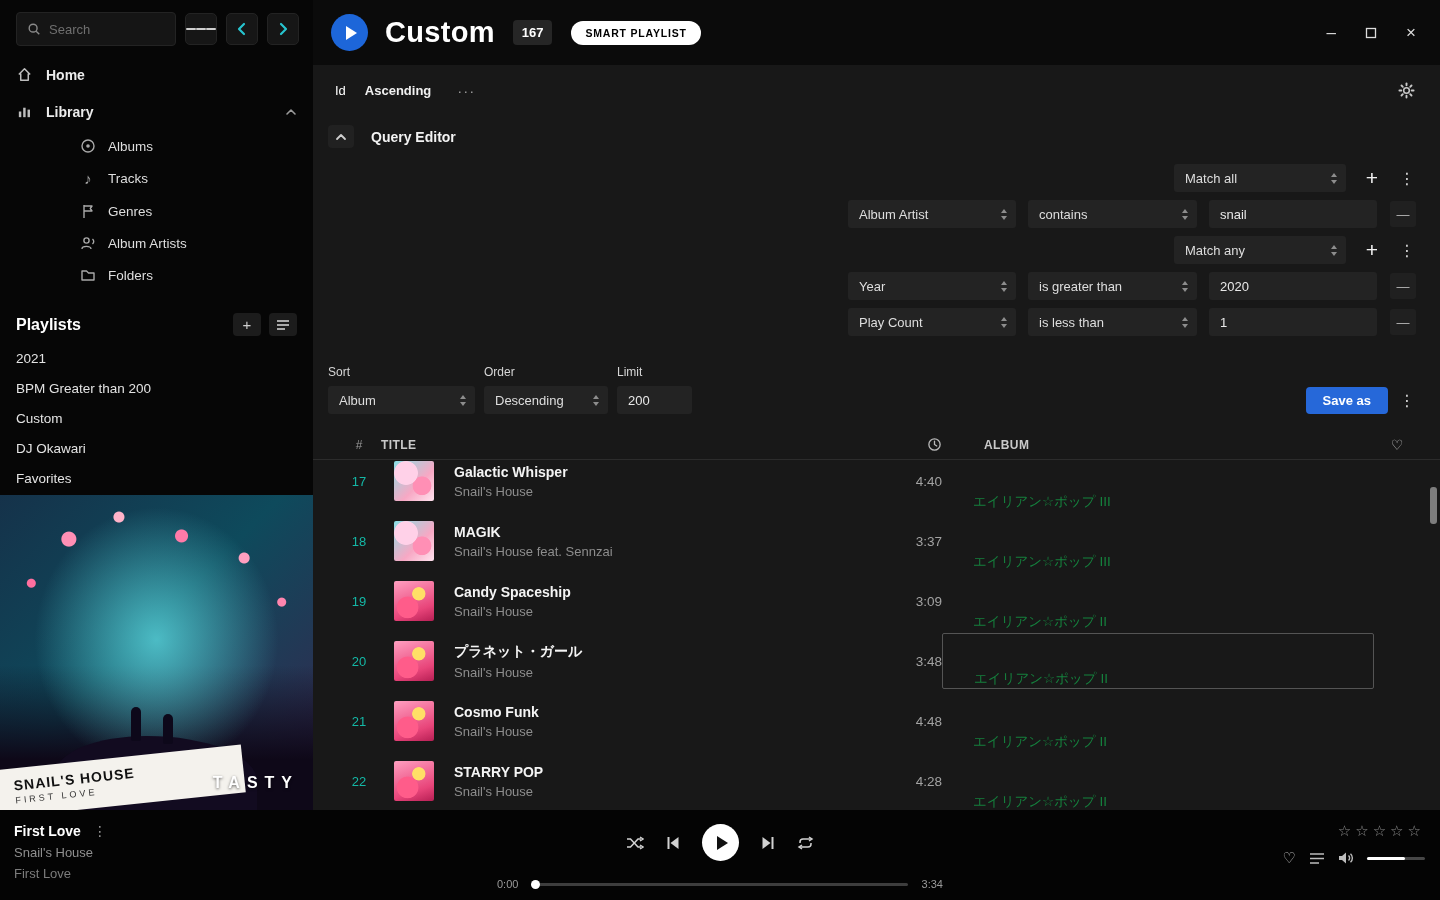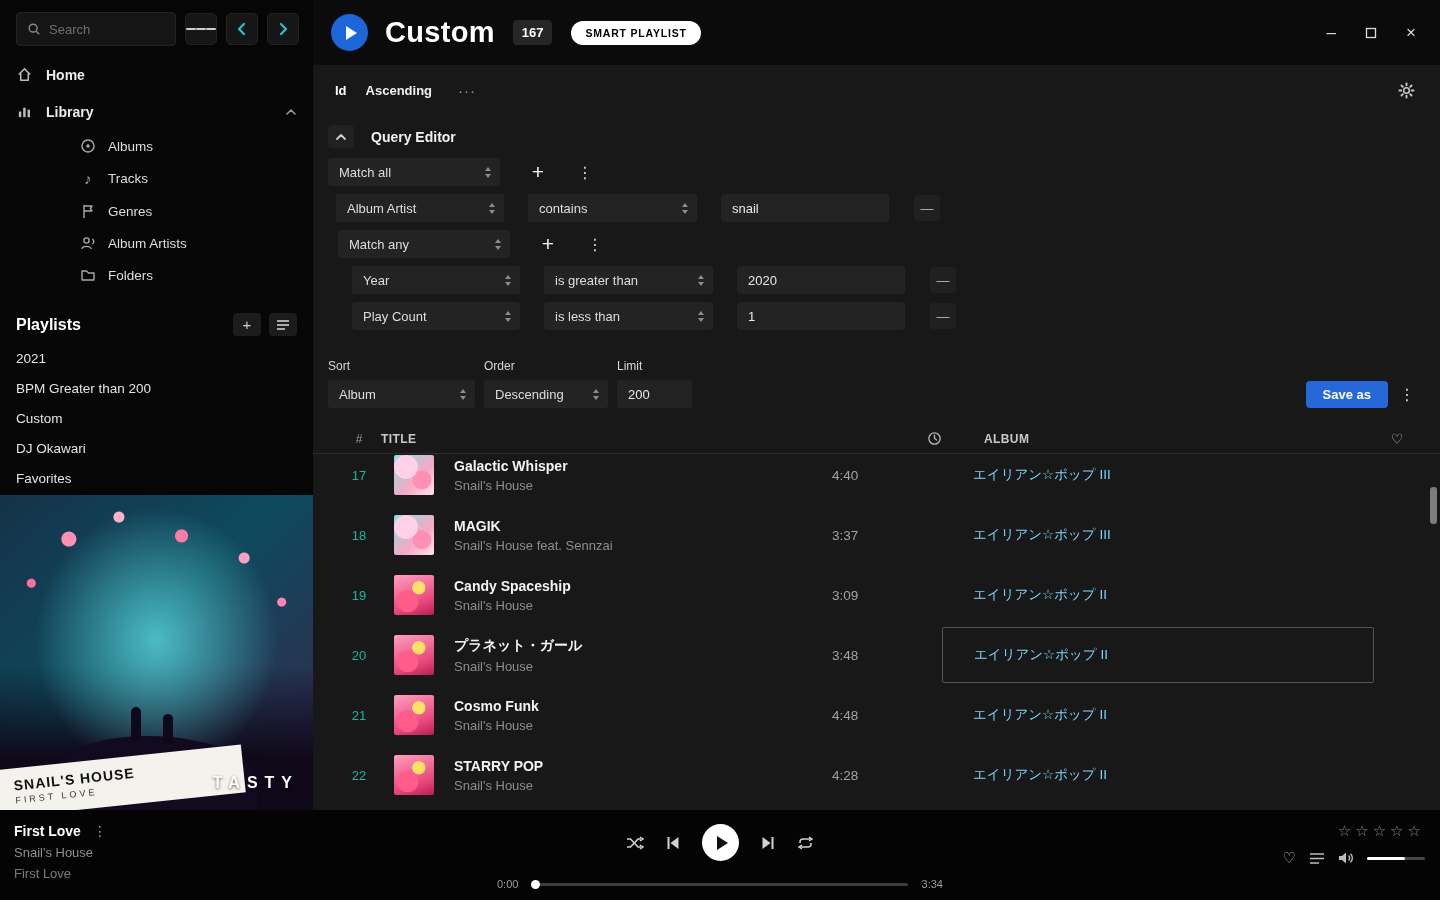--- a/index.html
+++ b/index.html
@@ -52,30 +52,30 @@
   .main-top { height:65px; background:#0b0b0b; display:flex; align-items:center; padding:0 18px; flex:none; }
   .play-circle { width:37px; height:37px; border-radius:50%; background:#1d66d9; display:flex; align-items:center; justify-content:center; cursor:pointer; flex:none; }
   .play-circle .tri { width:0; height:0; border-left:11px solid #fff; border-top:7px solid transparent; border-bottom:7px solid transparent; margin-left:3px; }
   .page-title { font-size:29px; font-weight:800; color:#fff; margin-left:17px; letter-spacing:0.3px; }
   .count-badge { margin-left:18px; background:#262626; color:#ffffff; font-size:13px; font-weight:700; padding:5px 9px; border-radius:4px; }
   .smart-badge { margin-left:19px; background:#fff; color:#000; font-size:10.5px; font-weight:800; letter-spacing:0.8px; padding:6px 14px; border-radius:12px; }
   .win-controls { margin-left:auto; display:flex; align-items:center; gap:29px; padding-right:6px; color:#dcdcdc; }
   .win-btn { cursor:pointer; font-size:17px; line-height:1; display:flex; align-items:center; }
 
   .sortbar { height:50px; display:flex; align-items:center; padding:0 25px 0 22px; flex:none; }
-  .sortbar .fld { font-size:13px; font-weight:700; color:#fff; cursor:pointer; }
+  .sortbar .fld { font-size:13px; font-weight:400; color:#fff; cursor:pointer; }
   .sortbar .dir { font-size:13px; font-weight:700; color:#f0f0f0; margin-left:19px; cursor:pointer; }
   .sortbar .dots { margin-left:26px; color:#9a9a9a; font-size:15px; letter-spacing:1px; cursor:pointer; }
   .sortbar .gear { margin-left:auto; cursor:pointer; color:#c9c9c9; }
 
   .query { padding:10px 24px 0 15px; flex:none; }
-  .qe-head { display:flex; align-items:center; gap:17px; margin-bottom:10px; }
+  .qe-head { display:flex; align-items:center; gap:17px; margin-bottom:16px; }
   .collapse-btn { width:26px; height:23px; background:#212121; border-radius:4px; display:flex; align-items:center; justify-content:center; cursor:pointer; }
   .qe-title { font-size:14px; font-weight:700; color:#f2f2f2; }
-  .qrow { display:flex; align-items:center; gap:24px; margin-bottom:8px; }
+  .qrow { display:flex; align-items:center; gap:12px; margin-bottom:8px;justify-content:flex-end; }
   .ind1 { padding-left:8px; }
   .ind2 { padding-left:10px; }
   .ind3 { padding-left:24px; }
   .sel { height:28px; background:#232323; border-radius:3px; display:inline-flex; align-items:center; justify-content:space-between; padding:0 9px 0 11px; font-size:13px; color:#dedede; cursor:pointer; flex:none; }
   .sel-arrows { display:flex; flex-direction:column; gap:3px; margin-left:8px; }
   .tri-u { width:0; height:0; border-left:3.5px solid transparent; border-right:3.5px solid transparent; border-bottom:4px solid #8d8d8d; }
   .tri-d { width:0; height:0; border-left:3.5px solid transparent; border-right:3.5px solid transparent; border-top:4px solid #8d8d8d; }
   .w-match { width:172px; } .w-field { width:168px; } .w-op { width:169px; }
   .w-sort { width:147px; } .w-order { width:124px; }
   .txt-input { height:28px; background:#232323; border:none; border-radius:3px; color:#e8e8e8; font-size:13px; padding:0 11px; outline:none; font-family:inherit; }
@@ -108,22 +108,22 @@
       radial-gradient(circle at 30% 30%, #ffd1e8 0 29%, rgba(0,0,0,0) 31%),
       radial-gradient(circle at 70% 62%, #ff8fb5 0 24%, rgba(0,0,0,0) 26%),
       linear-gradient(135deg, #8be0e6, #f7a8c4 60%, #ffe3ef); }
   .art-b { background:
       radial-gradient(circle at 62% 32%, #ffe066 0 17%, rgba(0,0,0,0) 19%),
       radial-gradient(circle at 34% 66%, #ff5c8a 0 28%, rgba(0,0,0,0) 30%),
       linear-gradient(160deg, #ff9fc0, #e8457a 70%, #b71f54); }
   .c-title { padding-left:16px; overflow:hidden; }
   .t1 { font-size:14px; font-weight:700; color:#f4f4f4; margin-bottom:4px; white-space:nowrap; }
   .t2 { font-size:13px; color:#8d8d8d; white-space:nowrap; }
-  .c-time { text-align:left; color:#a2a2a2; font-size:13.5px; }
-  .c-album { padding-left:31px; color:#7dd3fc; font-size:13.5px; align-self:stretch; display:flex; align-items:center; }
+  .c-time { text-align:right; color:#a2a2a2; font-size:13.5px; }
+  .c-album { padding-left:31px; color:#15803d; font-size:13.5px; align-self:stretch; display:flex; align-items:flex-end; }
   .c-album.boxed { border:1px solid #545454; border-radius:2px; margin:2px 0; }
   .c-heart { }
   .scroll-thumb { position:absolute; right:3px; top:487px; width:7px; height:37px; background:#7d7d7d; border-radius:3px; cursor:pointer; }
 
   
   .player { position:absolute; left:0; bottom:0; width:1440px; height:90px; background:#040404; z-index:3; }
   .np { position:absolute; left:14px; top:13px; }
   .np-title-row { display:flex; align-items:center; gap:10px; }
   .np-title { font-size:14px; font-weight:800; color:#fff; }
   .np-line { font-size:13px; color:#8f8f8f; margin-top:6px; }

